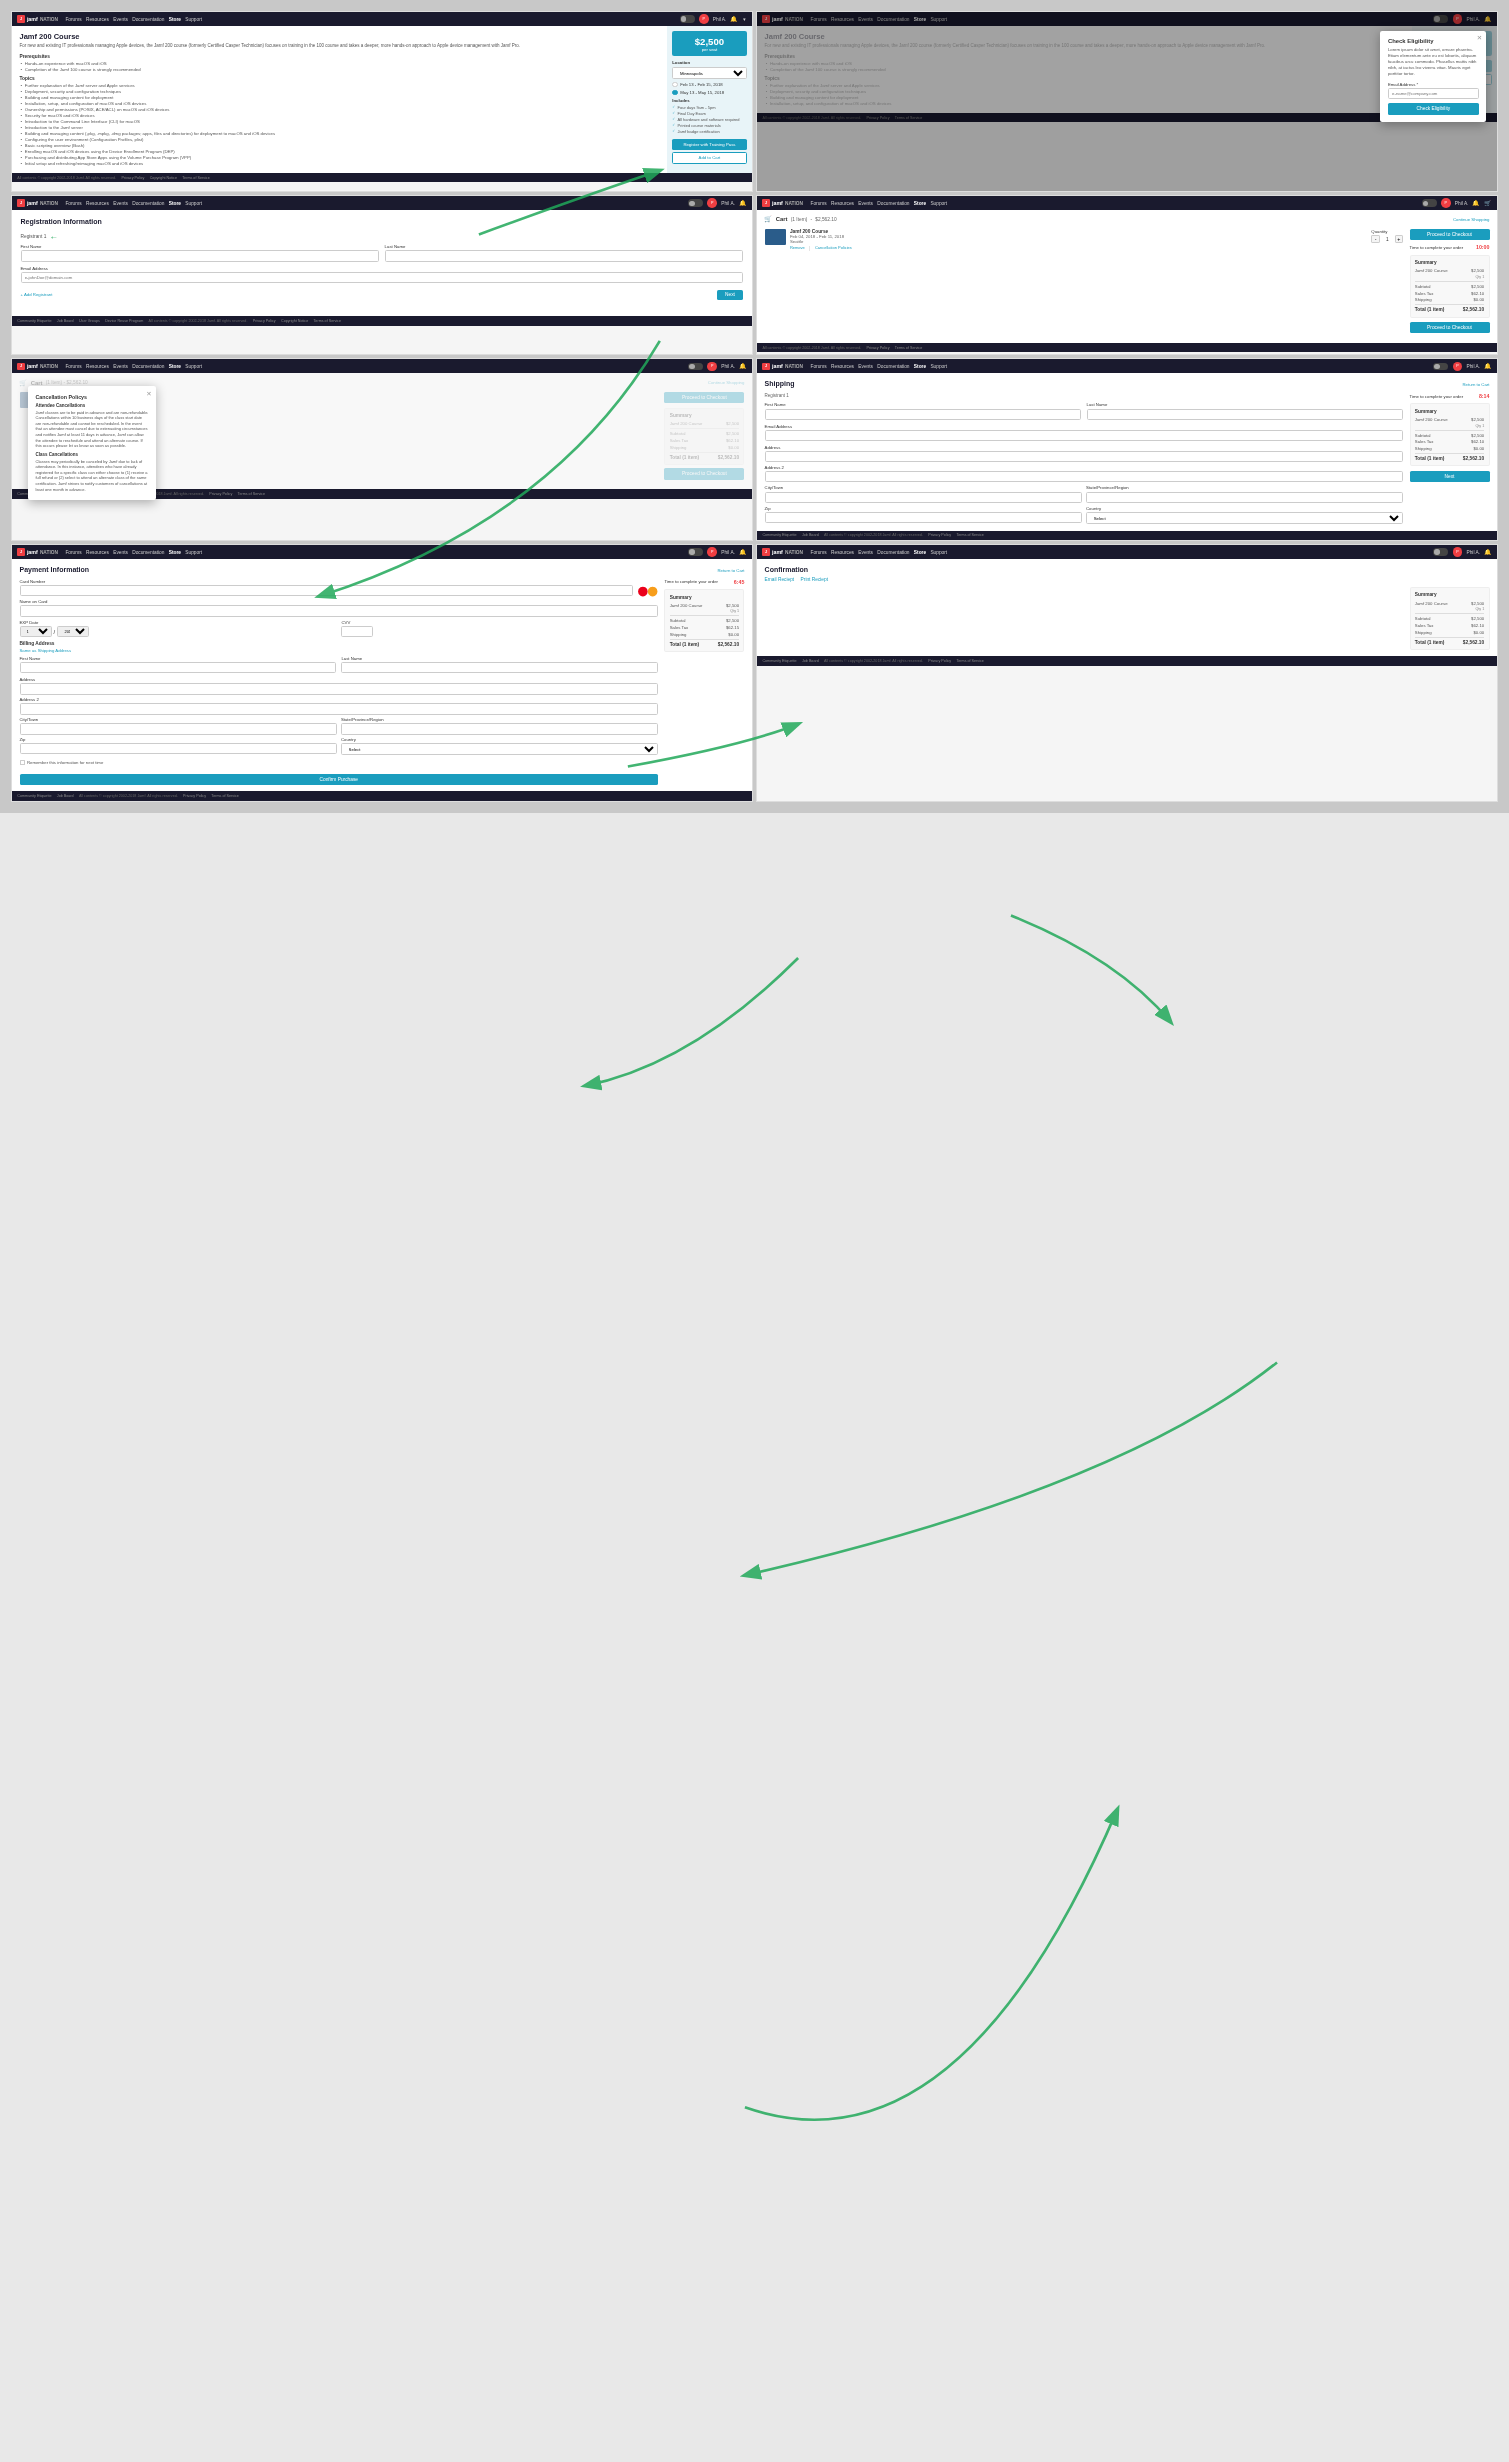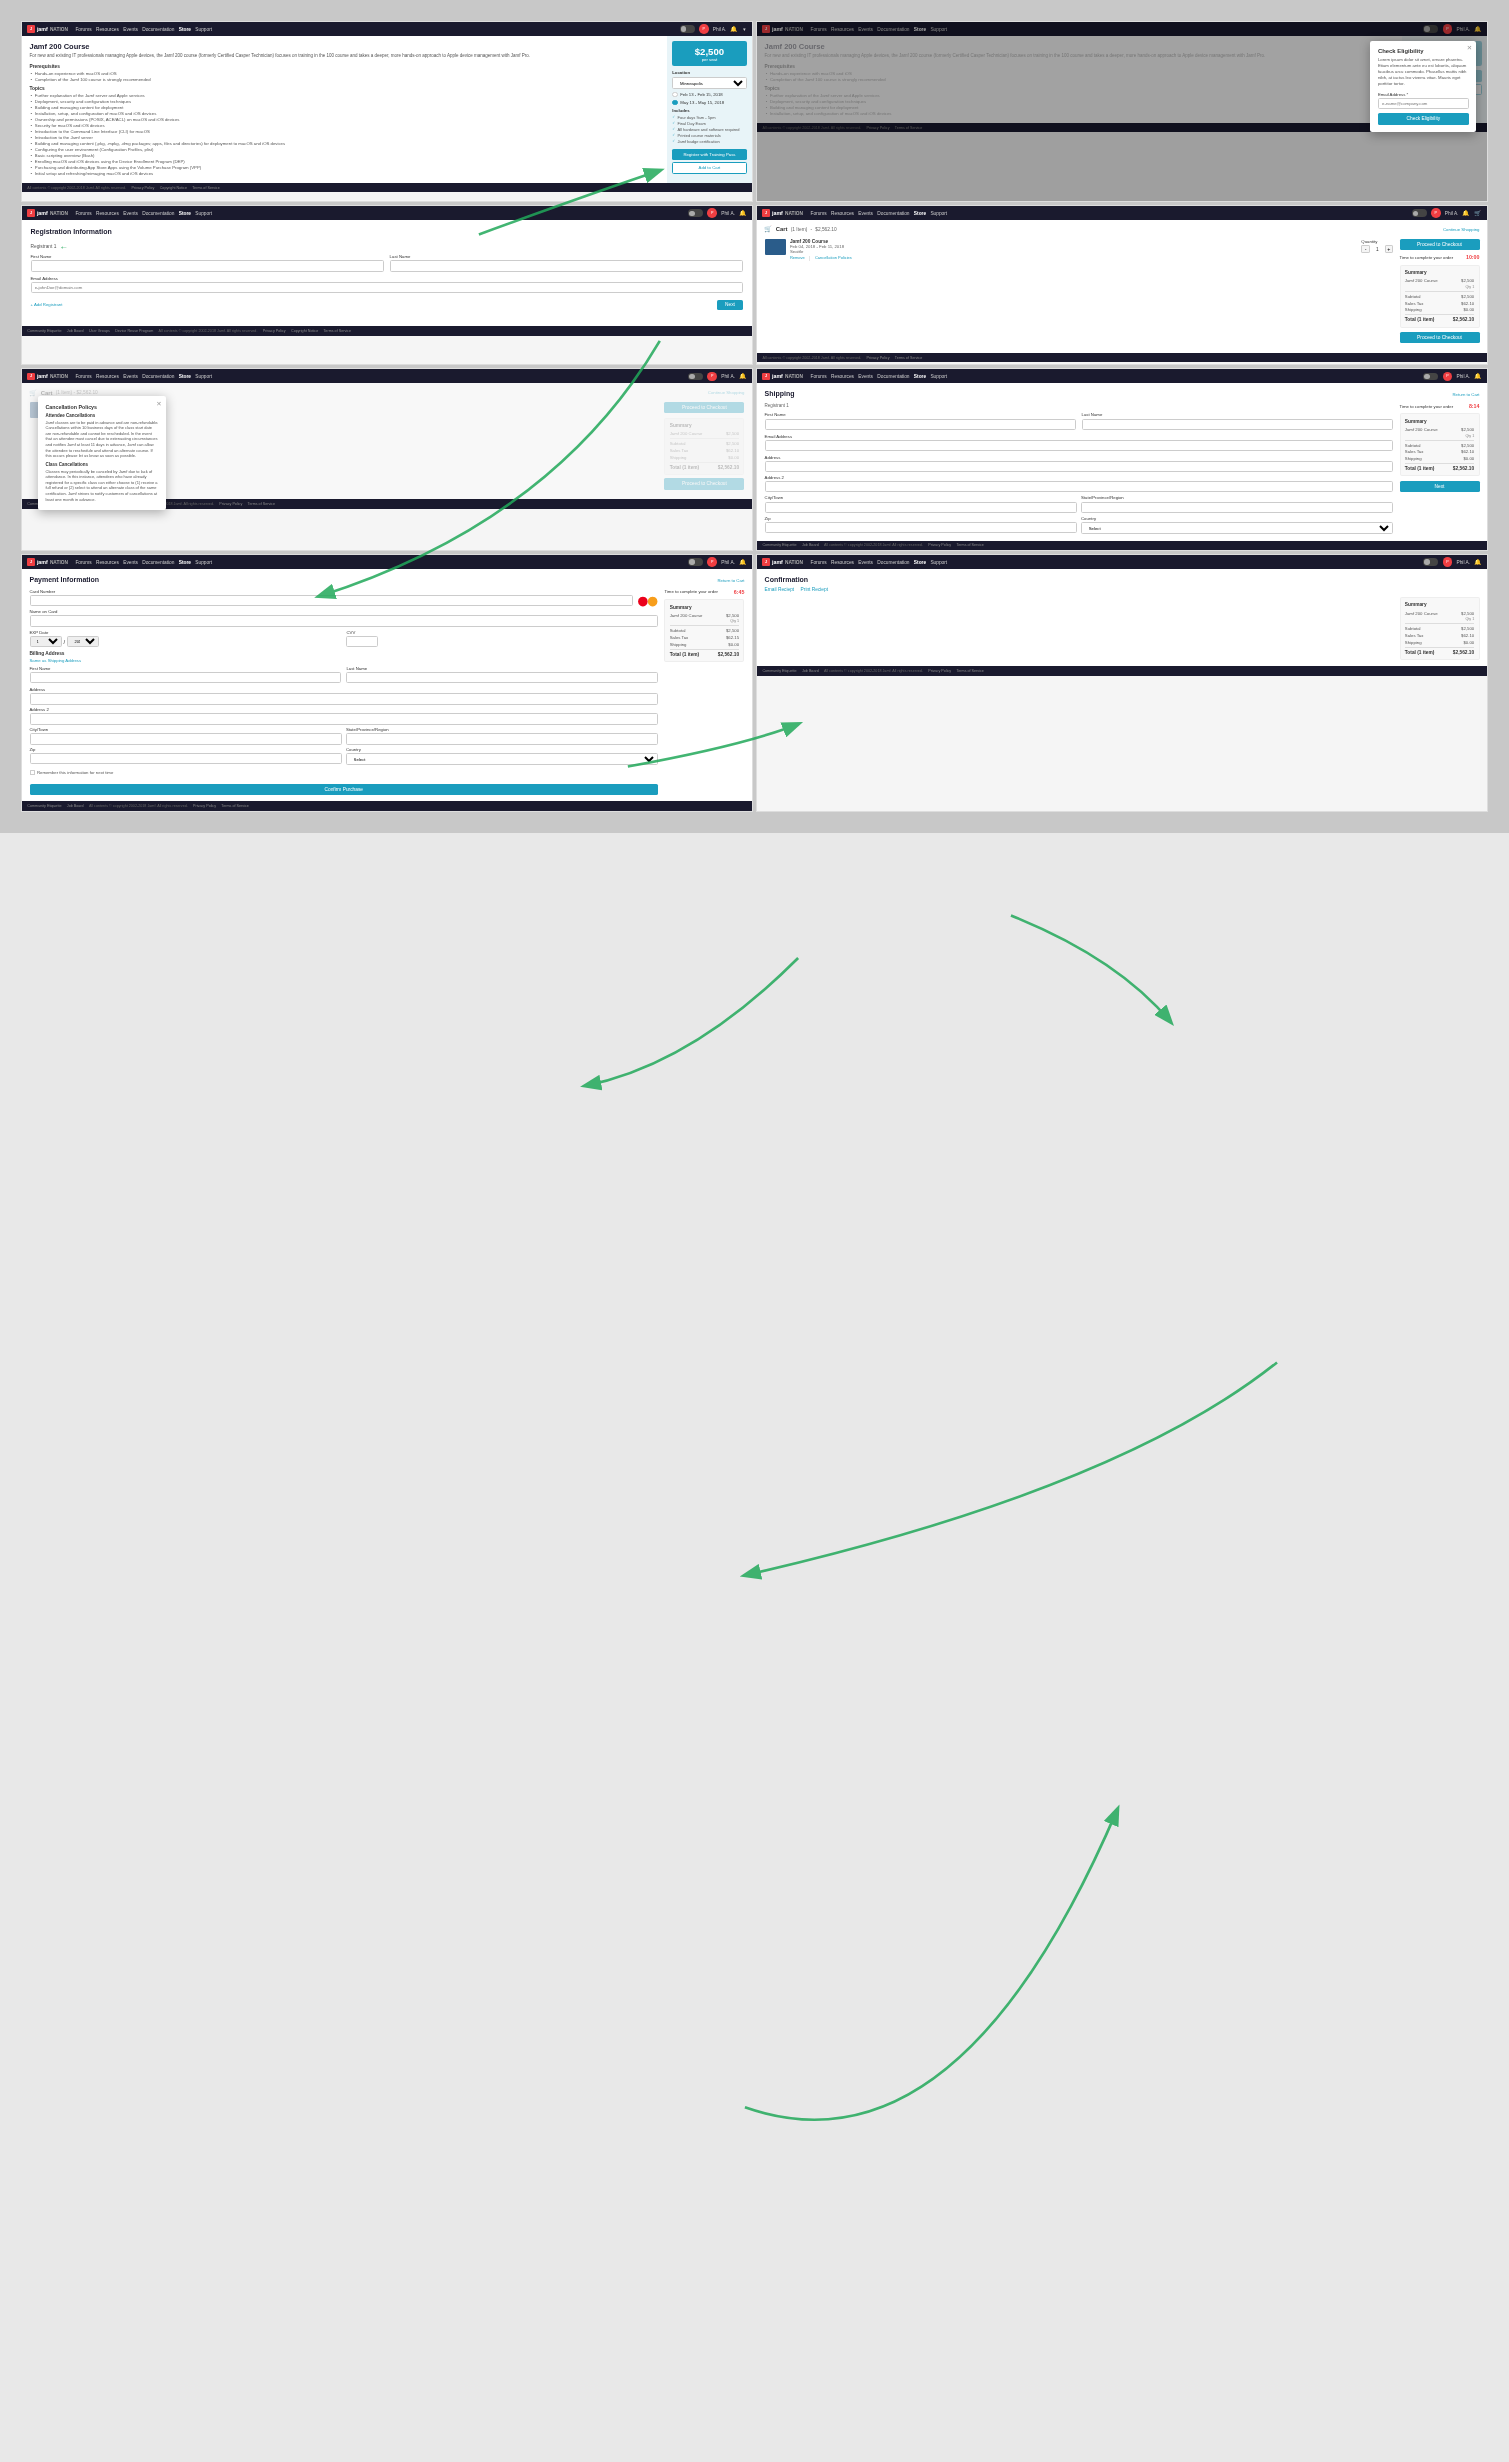--- a/index.html
+++ b/index.html
@@ -3,21 +3,21 @@
   <meta charset="utf-8">
   <style>
     * { box-sizing: border-box; margin: 0; padding: 0; }
     body { font-family: -apple-system, BlinkMacSystemFont, 'Segoe UI', sans-serif; background: #e8e8e8; font-size: 5.9px; color: #333; }
 
     .page-grid {
       display: grid;
       grid-template-columns: 1fr 1fr;
       grid-template-rows: auto auto auto auto;
       gap: 3.2px;
-      padding: 21px;
+      padding: 11px;
       background: #c8c8c8;
     }
 
     .panel {
       background: #f5f5f5;
       border: 0.5px solid #ddd;
       overflow: hidden;
       position: relative;
     }
 

